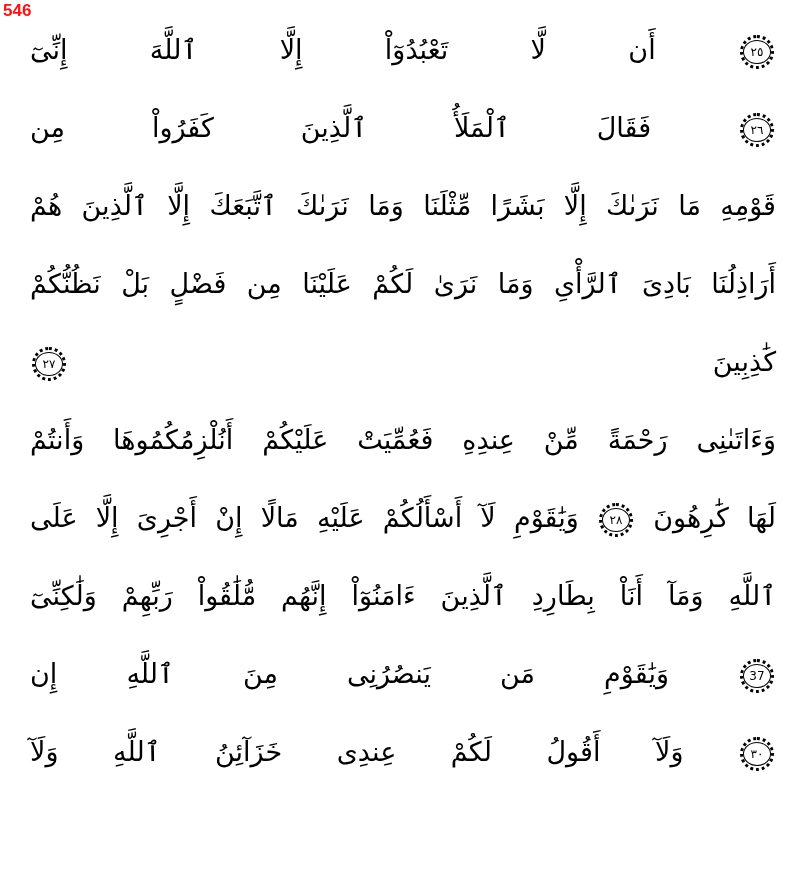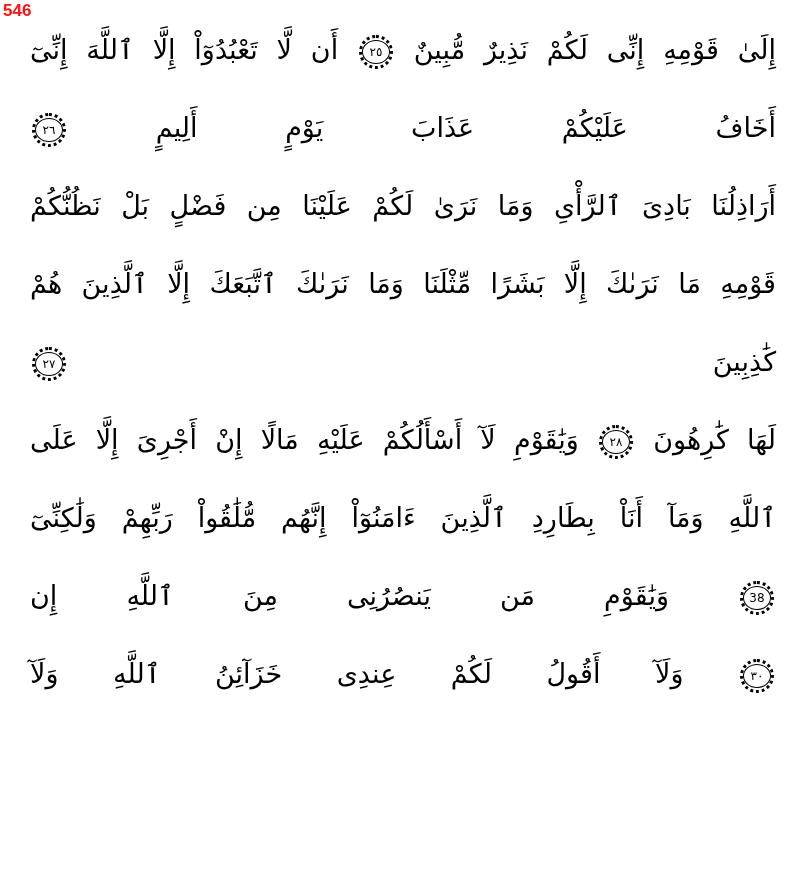--- a/index.html
+++ b/index.html
@@ -73,35 +73,36 @@
     line-height: 1;
     font-family: "DejaVu Sans", sans-serif;
   }
 </style>
 </head>
 <body>
 
 <div class="page" style="background: rgb(255, 255, 255);">
   <div class="page-number" style="color: rgb(255, 16, 16);">546</div>
   <div class="text-block" id="quran-lines" dir="rtl" style="color: rgb(0, 0, 0);">
-      <div class="quran-line"><span class="ayah-text">إِلَىٰ قَوْمِهِ إِنِّى لَكُمْ نَذِيرٌ مُّبِينٌ</span> <span class="ayah-marker">
+      <div class="quran-line"> <span class="ayah-marker">
           <span class="ayah-num">٢٥</span>
         </span> <span class="ayah-text">أَن لَّا تَعْبُدُوٓاْ إِلَّا ٱللَّهَ إِنِّىٓ</span></div>
-      <div class="quran-line"><span class="ayah-text">أَخَافُ عَلَيْكُمْ عَذَابَ يَوْمٍ أَلِيمٍ</span> <span class="ayah-marker">
+      <div class="quran-line"> <span class="ayah-marker">
           <span class="ayah-num">٢٦</span>
-        </span> </div>
+        </span> <span class="ayah-text">فَقَالَ ٱلْمَلَأُ ٱلَّذِينَ كَفَرُواْ مِن</span></div>
+      <div class="quran-line"><span class="ayah-text">قَوْمِهِ مَا نَرَىٰكَ إِلَّا بَشَرًا مِّثْلَنَا وَمَا نَرَىٰكَ ٱتَّبَعَكَ إِلَّا ٱلَّذِينَ هُمْ</span></div>
       <div class="quran-line"><span class="ayah-text">أَرَاذِلُنَا بَادِىَ ٱلرَّأْىِ وَمَا نَرَىٰ لَكُمْ عَلَيْنَا مِن فَضْلٍ بَلْ نَظُنُّكُمْ</span></div>
-      <div class="quran-line"><span class="ayah-text">قَوْمِهِ مَا نَرَىٰكَ إِلَّا بَشَرًا مِّثْلَنَا وَمَا نَرَىٰكَ ٱتَّبَعَكَ إِلَّا ٱلَّذِينَ هُمْ</span></div>
       <div class="quran-line"><span class="ayah-text">كَٰذِبِينَ</span> <span class="ayah-marker">
           <span class="ayah-num">٢٧</span>
         </span> </div>
+      <div class="quran-line"><span class="ayah-text">وَءَاتَىٰنِى رَحْمَةً مِّنْ عِندِهِ فَعُمِّيَتْ عَلَيْكُمْ أَنُلْزِمُكُمُوهَا وَأَنتُمْ</span></div>
       <div class="quran-line"><span class="ayah-text">لَهَا كَٰرِهُونَ</span> <span class="ayah-marker">
           <span class="ayah-num">٢٨</span>
         </span> <span class="ayah-text">وَيَٰقَوْمِ لَآ أَسْأَلُكُمْ عَلَيْهِ مَالًا إِنْ أَجْرِىَ إِلَّا عَلَى</span></div>
       <div class="quran-line"><span class="ayah-text">ٱللَّهِ وَمَآ أَنَاْ بِطَارِدِ ٱلَّذِينَ ءَامَنُوٓاْ إِنَّهُم مُّلَٰقُواْ رَبِّهِمْ وَلَٰكِنِّىٓ</span></div>
       <div class="quran-line"> <span class="ayah-marker">
-          <span class="ayah-num">38</span>
+          <span class="ayah-num">37</span>
         </span> <span class="ayah-text">وَيَٰقَوْمِ مَن يَنصُرُنِى مِنَ ٱللَّهِ إِن</span></div>
       <div class="quran-line"> <span class="ayah-marker">
           <span class="ayah-num">٣٠</span>
         </span> <span class="ayah-text">وَلَآ أَقُولُ لَكُمْ عِندِى خَزَآئِنُ ٱللَّهِ وَلَآ</span></div>
     </div>
 </div>
 
 </body></html>

